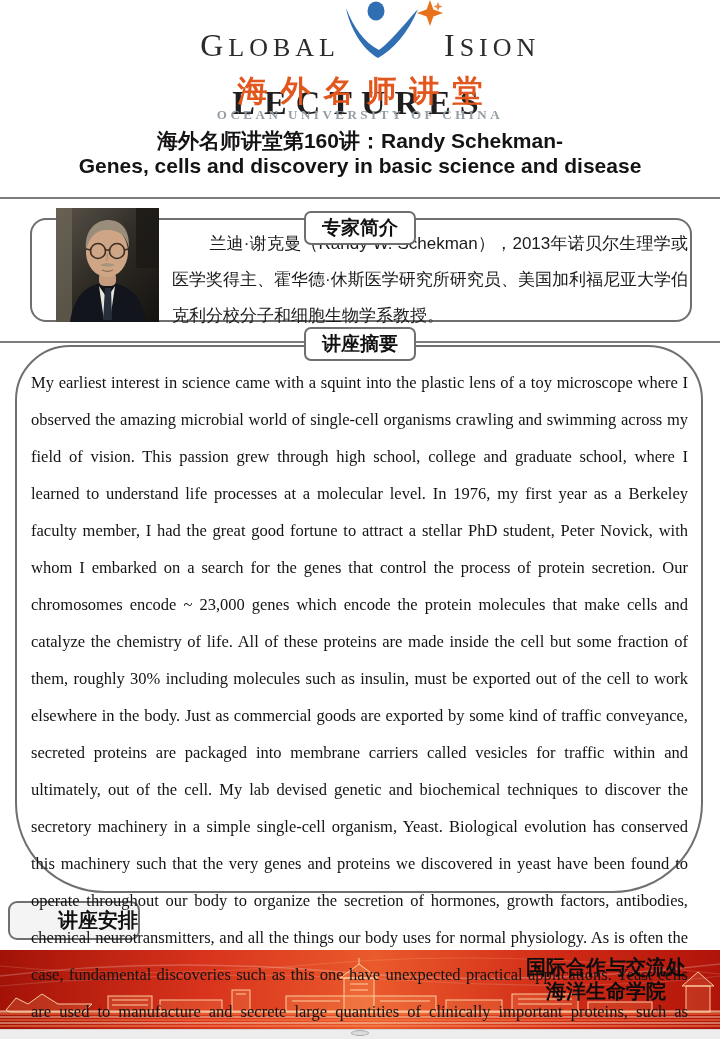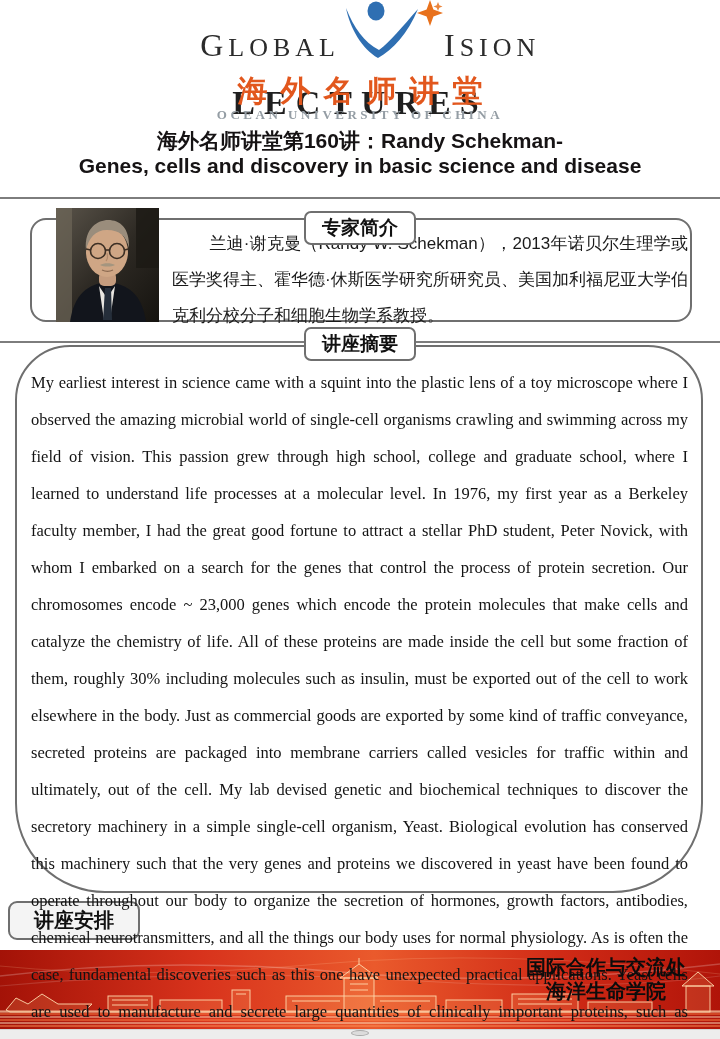--- a/index.html
+++ b/index.html
@@ -85,21 +85,21 @@
     position: absolute; left: 14px; right: 13px; top: 17px;
     font-family: "Liberation Serif", serif; font-size: 16.5px;
     line-height: 37px; color: #131313; text-align: justify;
   }
 
   
   .schedule-badge {
     position: absolute; left: 8px; top: 901px; width: 132px; height: 39px;
     background: #f4f4f4; border: 2px solid #6f6f6f; border-radius: 9px;
     font-size: 20px; font-weight: 700; color: #111;
-    text-align: center; line-height: 35px;
+    text-align: right; line-height: 35px;
   }
   .schedule-lines {
     position: absolute; left: 150px; top: 843px;
     font-size: 23px; font-weight: 700; color: #0e0e0e; line-height: 25px;
     white-space: nowrap;
   }
 
   
   .footer-band { position: absolute; left: 0; top: 950px; width: 720px; height: 79px; }
   .footer-band svg { display: block; width: 720px; height: 79px; }

